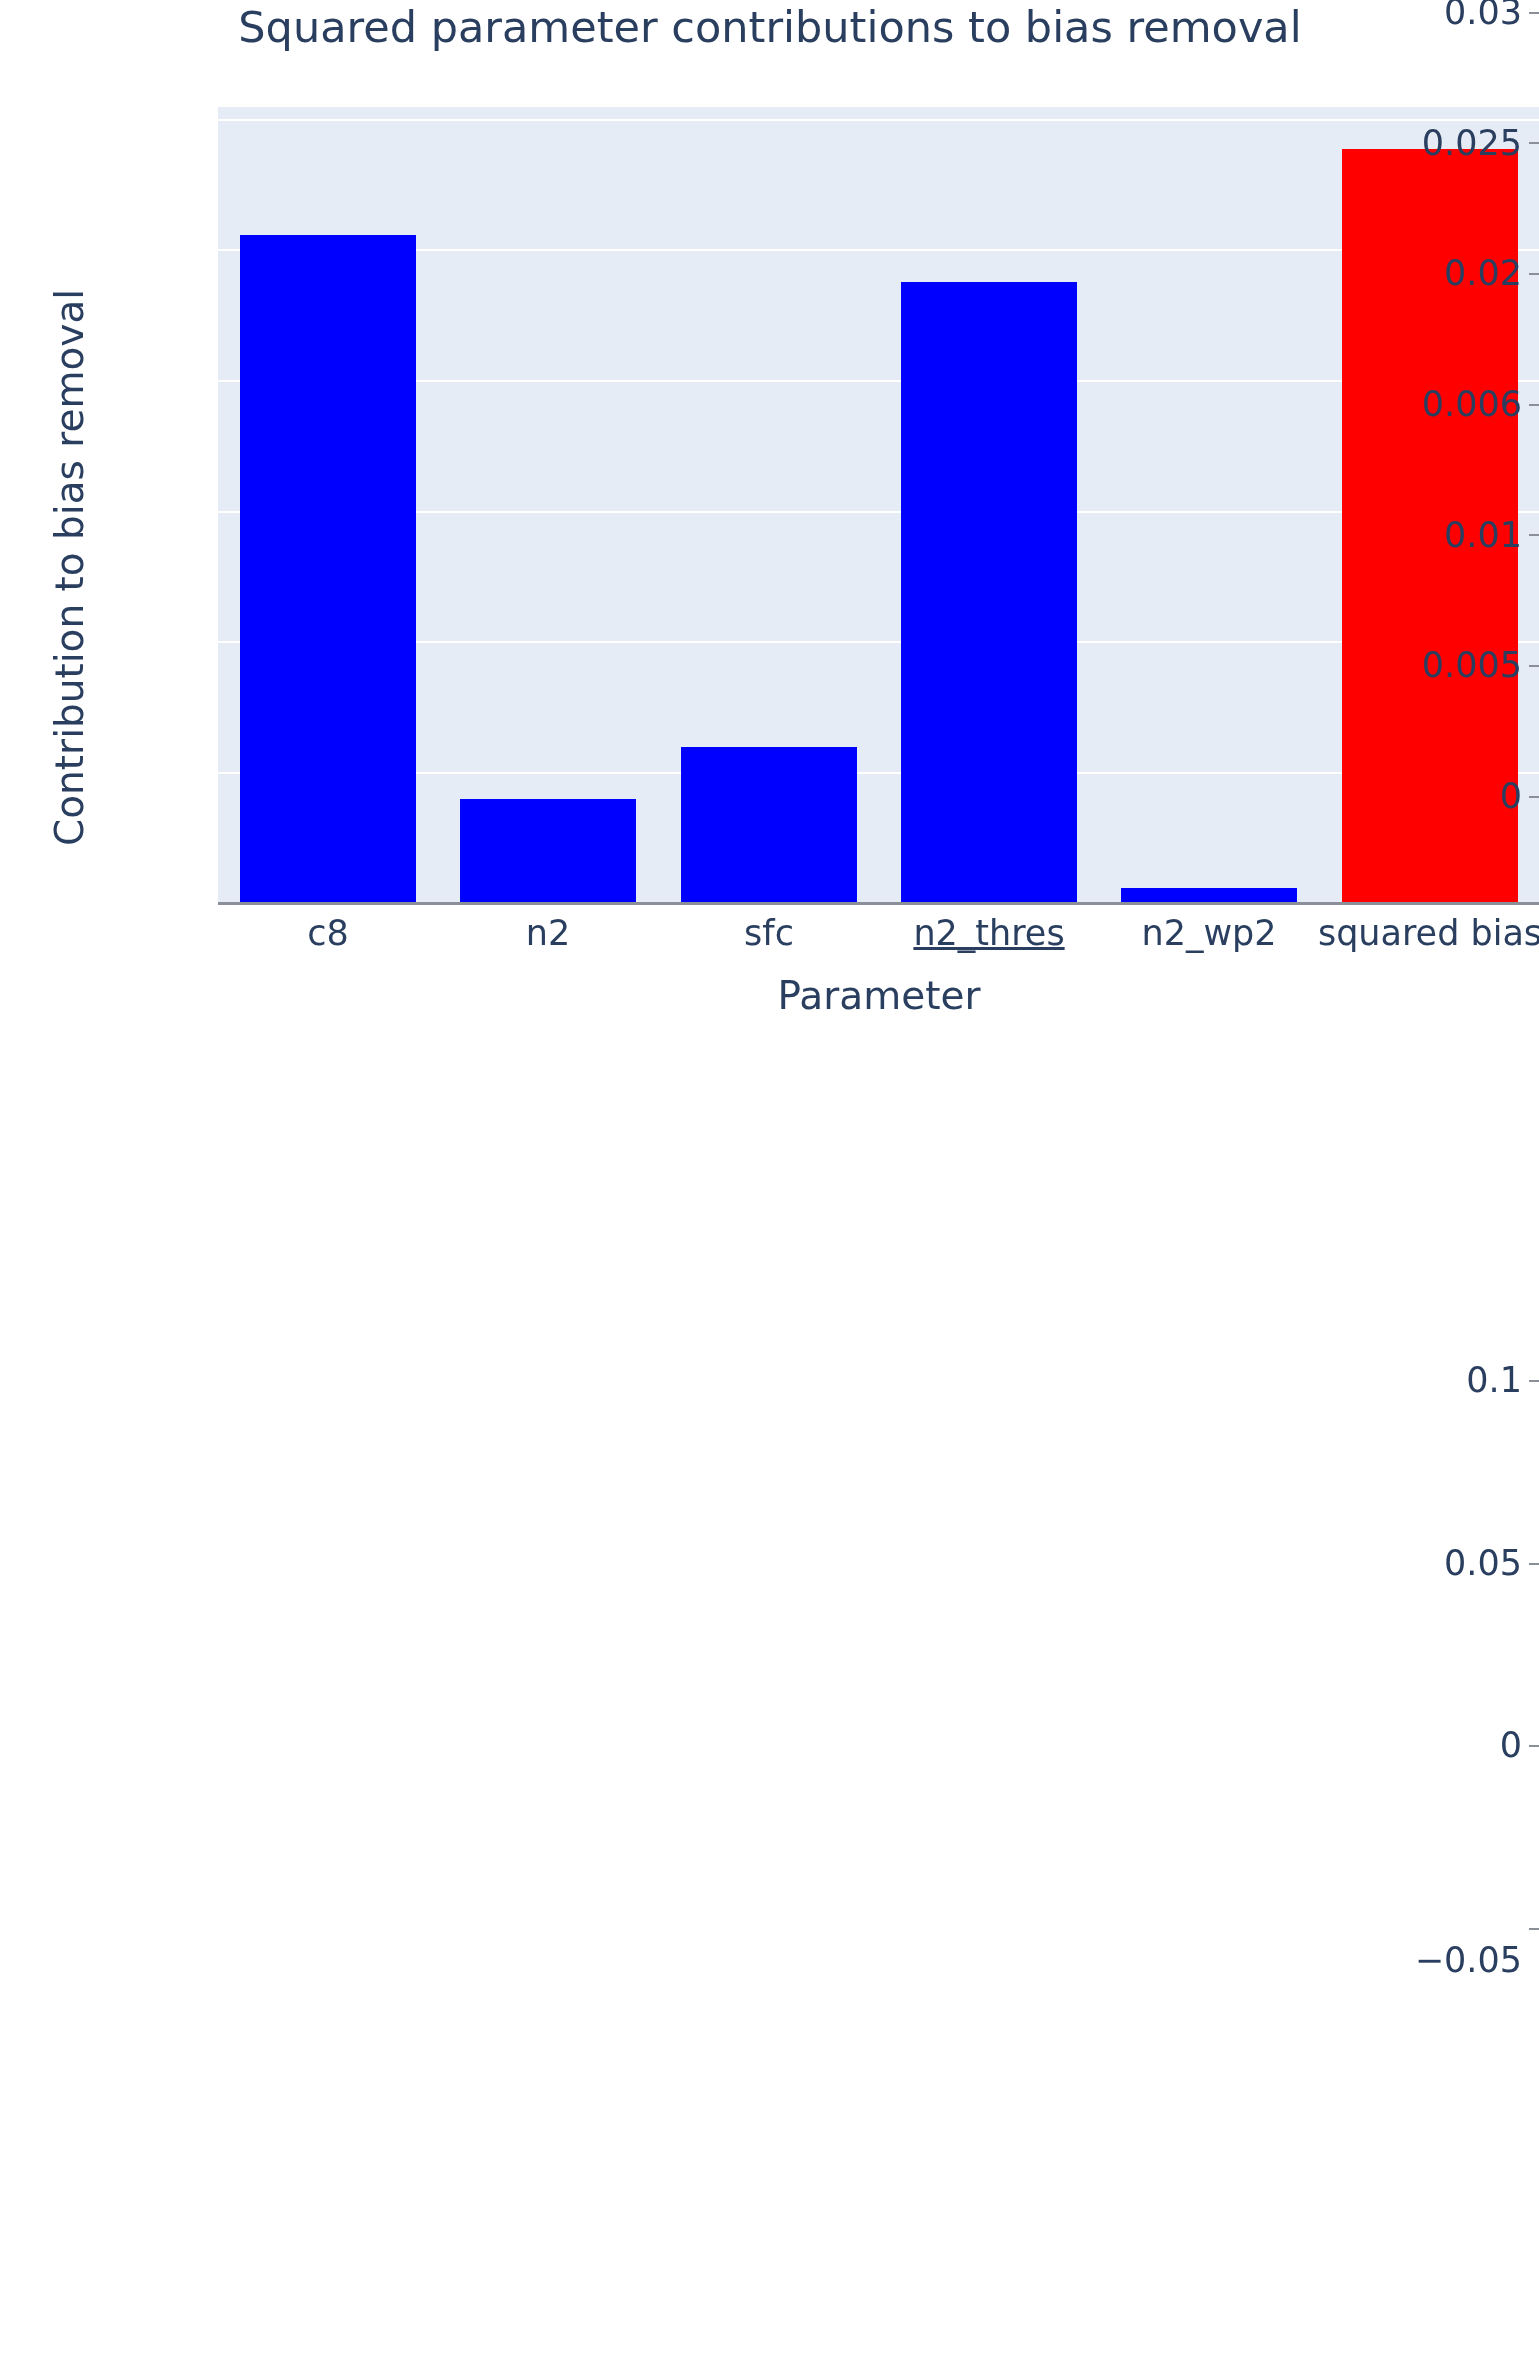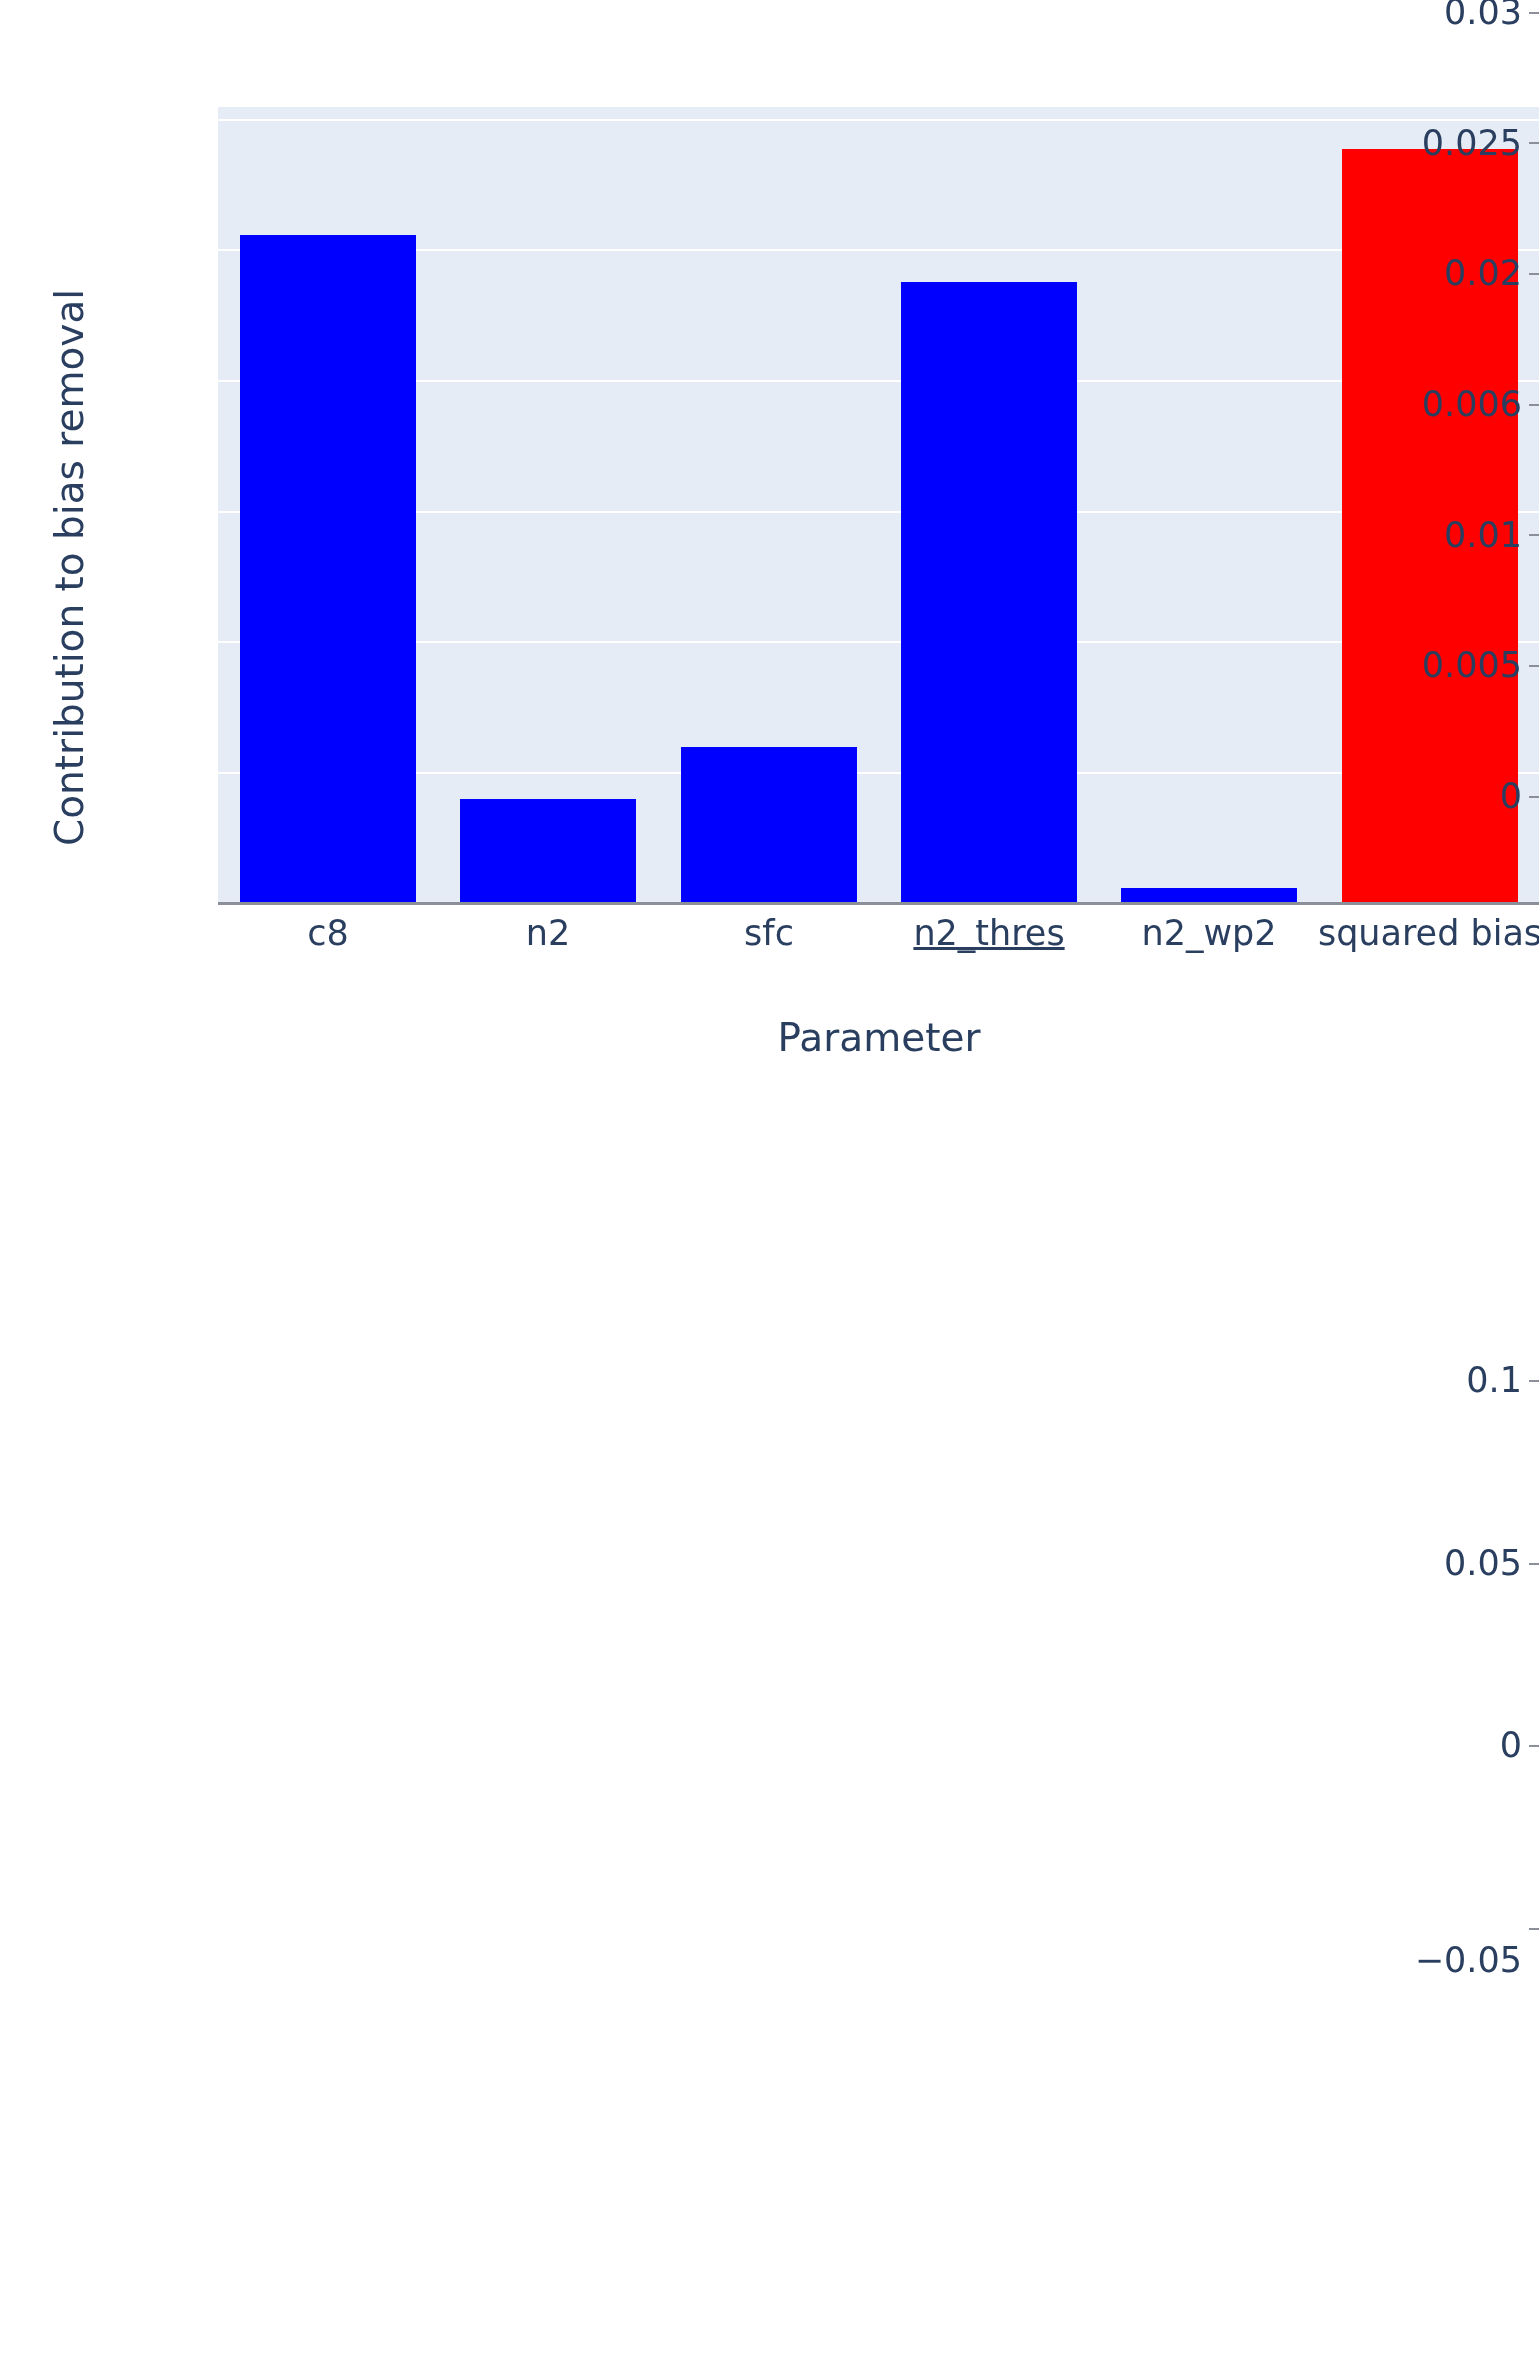--- a/index.html
+++ b/index.html
@@ -96,21 +96,20 @@
   #xaxis-top { position: absolute; left: 218px; top: 916px; width: 1322px; height: 49px; }
 
   .axis-title-x {
     position: absolute;
     width: 1322px;
     left: 218px;
     text-align: center;
     font-size: 39px;
     color: #2a3f5f;
     white-space: nowrap;
-    margin-top: 42px;
   }
   #xtitle-top { top: 973px; }
 
   .axis-title-y {
     position: absolute;
     font-size: 39px;
     color: #2a3f5f;
     white-space: nowrap;
     transform-origin: 0 0;
     transform: rotate(-90deg);
@@ -124,20 +123,21 @@
     background: #8a8f98;
   }
 </style>
 </head>
 <body>
 
 <div class="figure">
 
   <div class="panel" id="panel-top">
 
+    <div class="chart-title" id="title-top">Squared parameter contributions to bias removal</div>
 
     <div class="plot" id="plot-top">
         <div class="gridline" style="top: 796px;"></div>
         <div class="gridline" style="top: 665px;"></div>
         <div class="gridline" style="top: 534px;"></div>
         <div class="gridline" style="top: 404px;"></div>
         <div class="gridline" style="top: 273px;"></div>
         <div class="gridline" style="top: 142px;"></div>
         <div class="gridline" style="top: 12px;"></div>
         <div class="bar" style="left: 22px; top: 128px; width: 176px; height: 669px; background: rgb(0, 0, 255);"></div>

